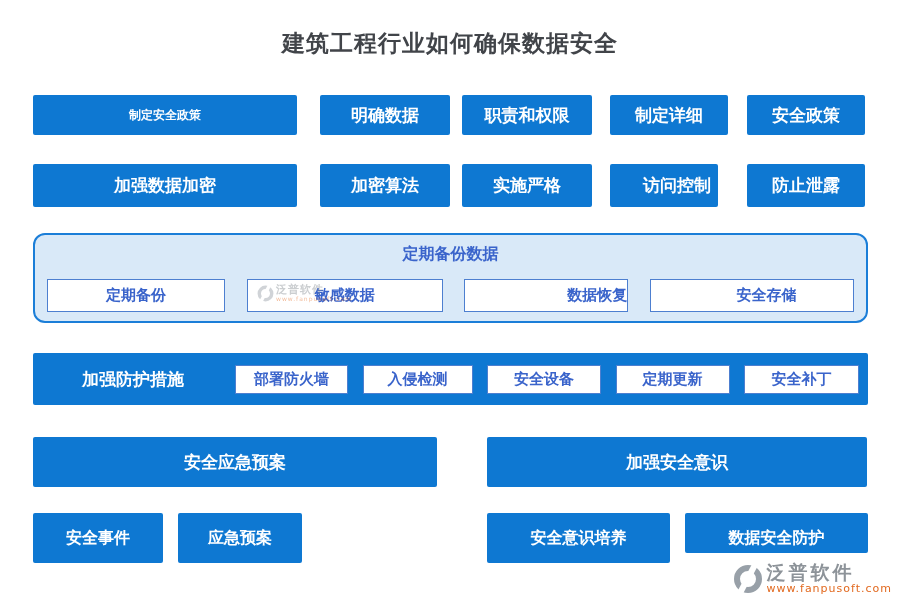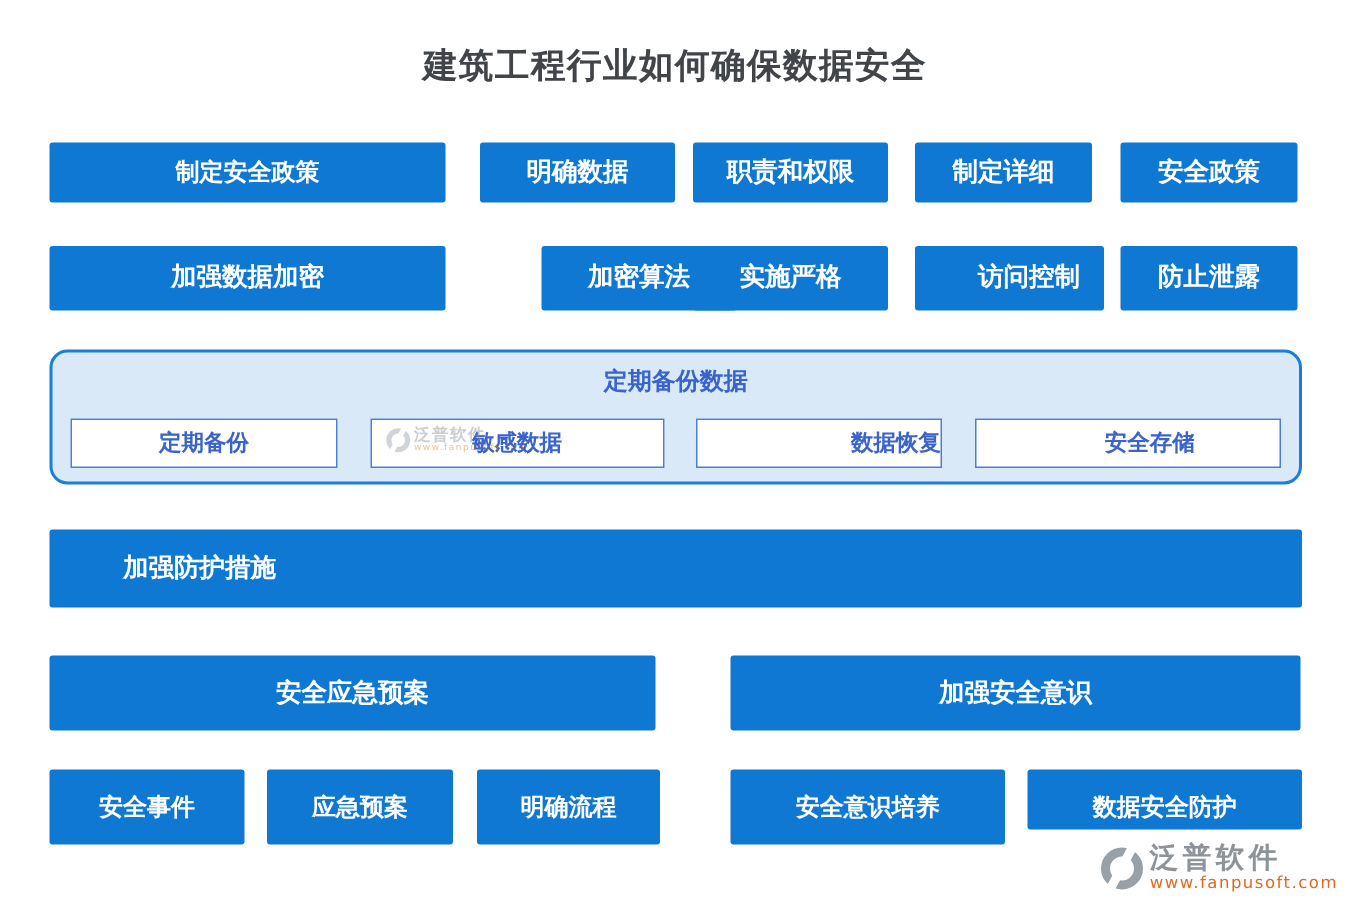--- a/index.html
+++ b/index.html
@@ -67,30 +67,30 @@
   .watermark-mid .wm-brand{font-size:11px;letter-spacing:1px;}
   .watermark-mid .wm-url{font-size:6px;}
 </style>
 </head>
 <body>
 
 <div class="canvas">
 
   <div class="page-title">建筑工程行业如何确保数据安全</div>
 
-  <div class="blue-btn" style="left:33px;top:95px;width:264px;height:40px;line-height:40px;font-size:16px;">制定安全政策</div>
+  <div class="blue-btn" style="left:33px;top:95px;width:264px;height:40px;line-height:40px;font-size:12px;">制定安全政策</div>
   <div class="blue-btn" style="left:320px;top:95px;width:130px;height:40px;line-height:40px;font-size:17px;">明确数据</div>
   <div class="blue-btn" style="left:462px;top:95px;width:130px;height:40px;line-height:40px;font-size:17px;">职责和权限</div>
   <div class="blue-btn" style="left:610px;top:95px;width:118px;height:40px;line-height:40px;font-size:17px;">制定详细</div>
   <div class="blue-btn" style="left:747px;top:95px;width:118px;height:40px;line-height:40px;font-size:17px;">安全政策</div>
 
   <div class="blue-btn" style="left:33px;top:164px;width:264px;height:43px;line-height:43px;font-size:17px;">加强数据加密</div>
-  <div class="blue-btn" style="left:320px;top:164px;width:130px;height:43px;line-height:43px;font-size:17px;margin-left:41px;">加密算法</div>
+  <div class="blue-btn" style="left:320px;top:164px;width:130px;height:43px;line-height:43px;font-size:17px;">加密算法</div>
   <div class="blue-btn" style="left:462px;top:164px;width:130px;height:43px;line-height:43px;font-size:17px;">实施严格</div>
-  <div class="blue-btn" style="left:610px;top:164px;width:126px;height:43px;line-height:43px;font-size:17px;padding-left:26px;">访问控制</div>
+  <div class="blue-btn" style="left:610px;top:164px;width:108px;height:43px;line-height:43px;font-size:17px;padding-left:26px;">访问控制</div>
   <div class="blue-btn" style="left:747px;top:164px;width:118px;height:43px;line-height:43px;font-size:17px;">防止泄露</div>
 
   <div class="panel">
     <div class="panel-header">定期备份数据</div>
     <div class="panel-btn-row">
       <div class="white-btn" style="width:178px;">定期备份</div>
       <div class="white-btn" style="width:196px;">敏感数据</div>
       <div class="white-btn" style="width:164px;text-align:right;">数据恢复</div>
       <div class="white-btn" style="width:204px;padding-left:29px;">安全存储</div>
     </div>
@@ -101,28 +101,34 @@
       </svg>
       <div class="wm-text">
         <span class="wm-brand">泛普软件</span>
         <span class="wm-url">www.fanpusoft.com</span>
       </div>
     </div>
   </div>
 
   <div class="protection-bar">
     <div class="protection-label">加强防护措施</div>
+    <div class="protection-btns">
+      <div class="white-btn" style="width:113px;">部署防火墙</div>
+      <div class="white-btn" style="width:110px;">入侵检测</div>
+      <div class="white-btn" style="width:114px;">安全设备</div>
+      <div class="white-btn" style="width:114px;">定期更新</div>
+      <div class="white-btn" style="width:115px;">安全补丁</div>
+    </div>
   </div>
 
   <div class="blue-btn" style="left:33px;top:437px;width:404px;height:50px;line-height:50px;font-size:17px;">安全应急预案</div>
   <div class="blue-btn" style="left:487px;top:437px;width:380px;height:50px;line-height:50px;font-size:17px;">加强安全意识</div>
 
   <div class="blue-btn" style="left:33px;top:513px;width:130px;height:50px;line-height:50px;font-size:16px;">安全事件</div>
   <div class="blue-btn" style="left:178px;top:513px;width:124px;height:50px;line-height:50px;font-size:16px;">应急预案</div>
-  <div class="blue-btn" style="left:318px;top:513px;width:122px;height:50px;line-height:50px;font-size:16px;">明确流程</div>
   <div class="blue-btn" style="left:487px;top:513px;width:183px;height:50px;line-height:50px;font-size:16px;">安全意识培养</div>
   <div class="blue-btn" style="left:685px;top:513px;width:183px;height:40px;line-height:50px;font-size:16px;">数据安全防护</div>
 
   <div class="watermark">
     <svg width="30" height="30" viewBox="0 0 30 30">
       <circle cx="15" cy="15" r="11" fill="none" stroke="#98a0a8" stroke-width="6"></circle>
       <rect x="11.5" y="-5" width="6" height="40" fill="#ffffff" transform="rotate(28 15 15)"></rect>
     </svg>
     <div class="wm-text">
       <span class="wm-brand">泛普软件</span>

